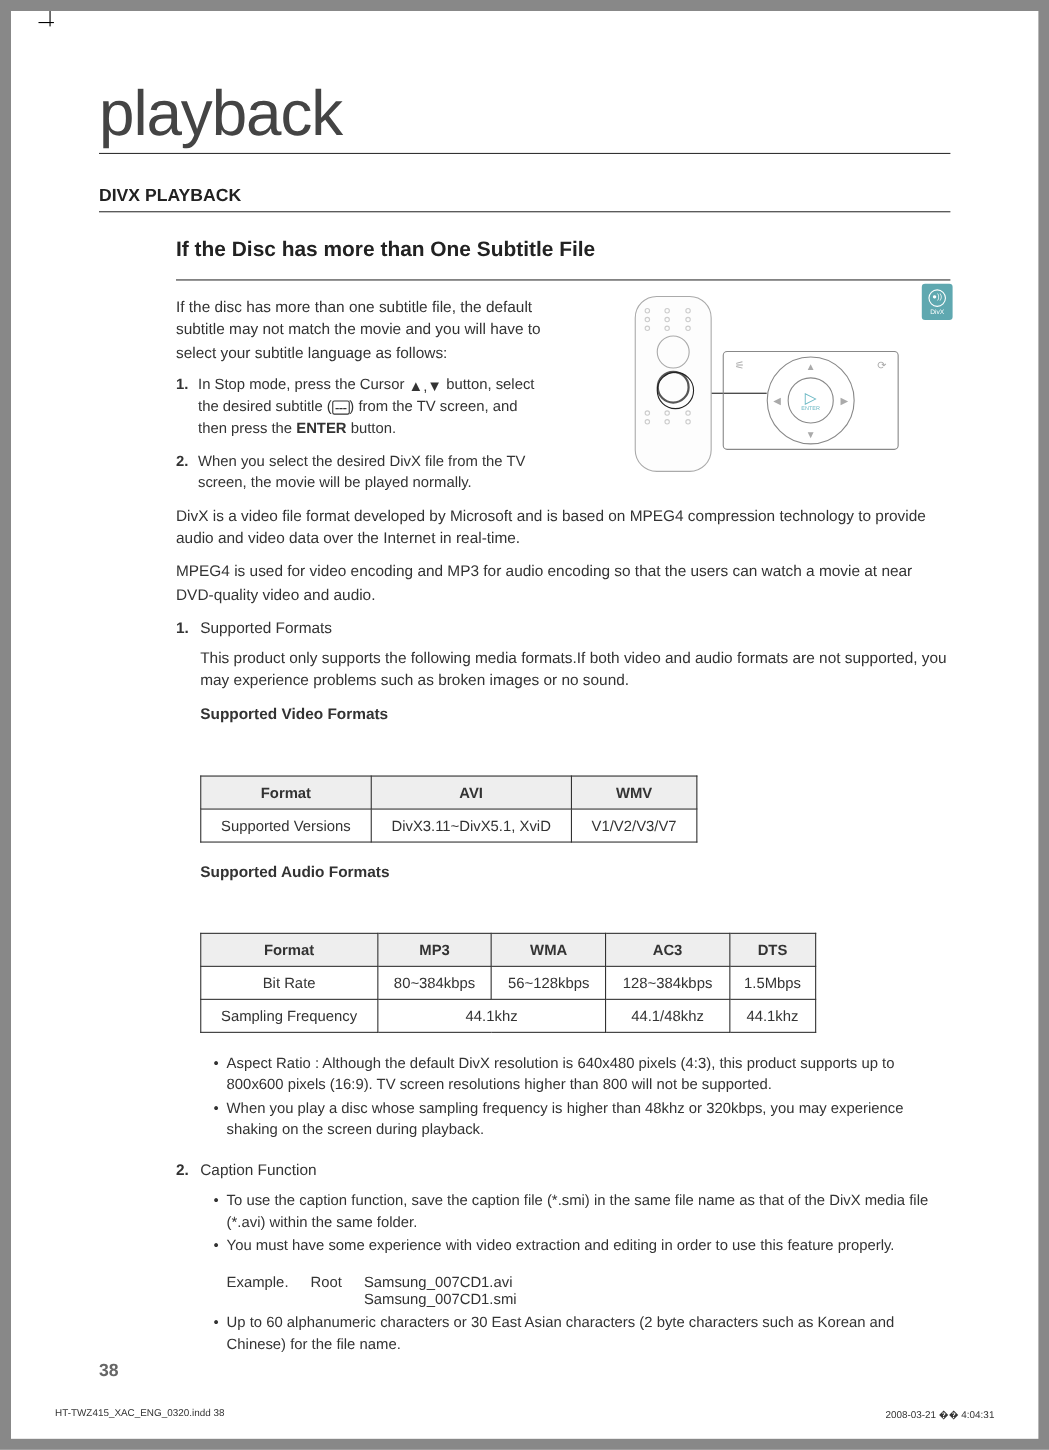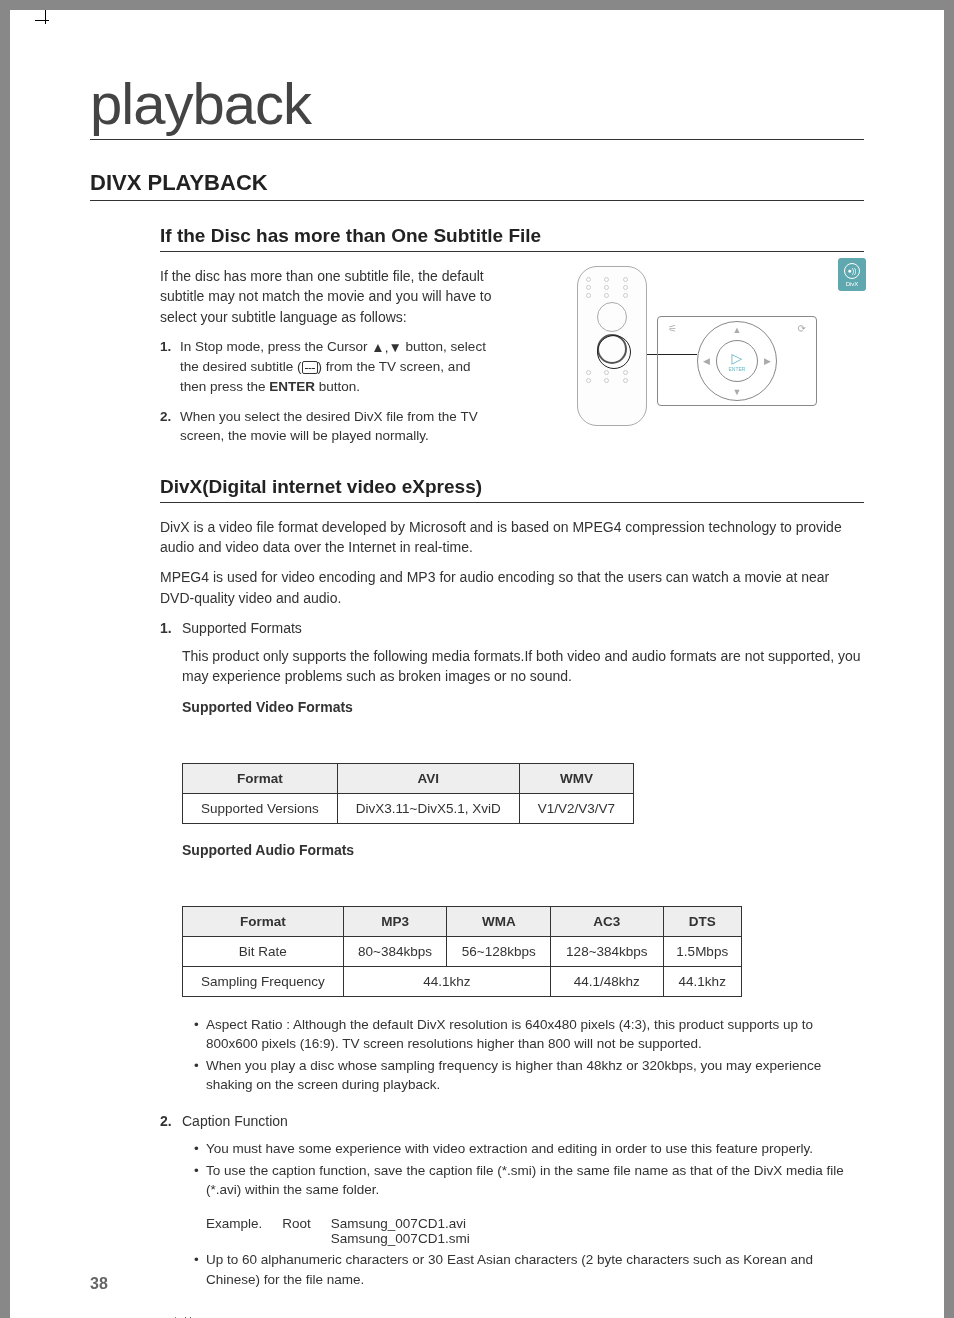--- a/index.html
+++ b/index.html
@@ -24,37 +24,37 @@
     .page-title {
       font-size: 58px;
       font-weight: 300;
       color: #444;
       letter-spacing: -1px;
       border-bottom: 1px solid #333;
       padding-bottom: 2px;
       margin-bottom: 30px;
     }
     .section-heading {
-      font-size: 22px;
+      font-size: 16px;
       font-weight: bold;
       color: #222;
       border-bottom: 1px solid #333;
       padding-bottom: 4px;
       margin-bottom: 24px;
     }
     .content {
       margin-left: 70px;
       color: #333;
     }
     .subheading {
       font-size: 19px;
       font-weight: bold;
       color: #222;
       border-bottom: 1px solid #333;
-      padding-bottom: 4px;
+      padding-bottom: 15px;
       margin-bottom: 14px;
       margin-top: 20px;
     }
     .body-text {
       font-size: 14px;
       line-height: 1.45;
       color: #333;
       margin-bottom: 10px;
     }
     .two-col {
@@ -408,21 +408,20 @@
             <span class="arrow right">▶</span>
             <div class="dpad-inner">
               <span class="play">▷</span>
               <span class="enter-label">ENTER</span>
             </div>
           </div>
         </div>
       </div>
     </div>
 
-    <h3 class="subheading">DivX(Digital internet video eXpress)</h3>
     <p class="body-text">DivX is a video file format developed by Microsoft and is based on MPEG4 compression technology to provide audio and video data over the Internet in real-time.</p>
     <p class="body-text">MPEG4 is used for video encoding and MP3 for audio encoding so that the users can watch a movie at near DVD-quality video and audio.</p>
 
     <div class="numitem">
       <span class="nlabel">1.</span>
       <span>Supported Formats</span>
     </div>
     <div class="numitem-body">This product only supports the following media formats.If both video and audio formats are not supported, you may experience problems such as broken images or no sound.</div>
 
     <div class="table-caption">Supported Video Formats</div>
@@ -470,22 +469,22 @@
     <ul class="bullets">
       <li>Aspect Ratio : Although the default DivX resolution is 640x480 pixels (4:3), this product supports up to 800x600 pixels (16:9). TV screen resolutions higher than 800 will not be supported.</li>
       <li>When you play a disc whose sampling frequency is higher than 48khz or 320kbps, you may experience shaking on the screen during playback.</li>
     </ul>
 
     <div class="numitem">
       <span class="nlabel">2.</span>
       <span>Caption Function</span>
     </div>
     <ul class="bullets">
+      <li>To use the caption function, save the caption file (*.smi) in the same file name as that of the DivX media file (*.avi) within the same folder.</li>
       <li>You must have some experience with video extraction and editing in order to use this feature properly.</li>
-      <li>To use the caption function, save the caption file (*.smi) in the same file name as that of the DivX media file (*.avi) within the same folder.</li>
     </ul>
     <div class="example-row">
       <span>Example.</span>
       <span>Root</span>
       <div>
         <div>Samsung_007CD1.avi</div>
         <div>Samsung_007CD1.smi</div>
       </div>
     </div>
     <ul class="bullets" style="margin-top:4px;">

